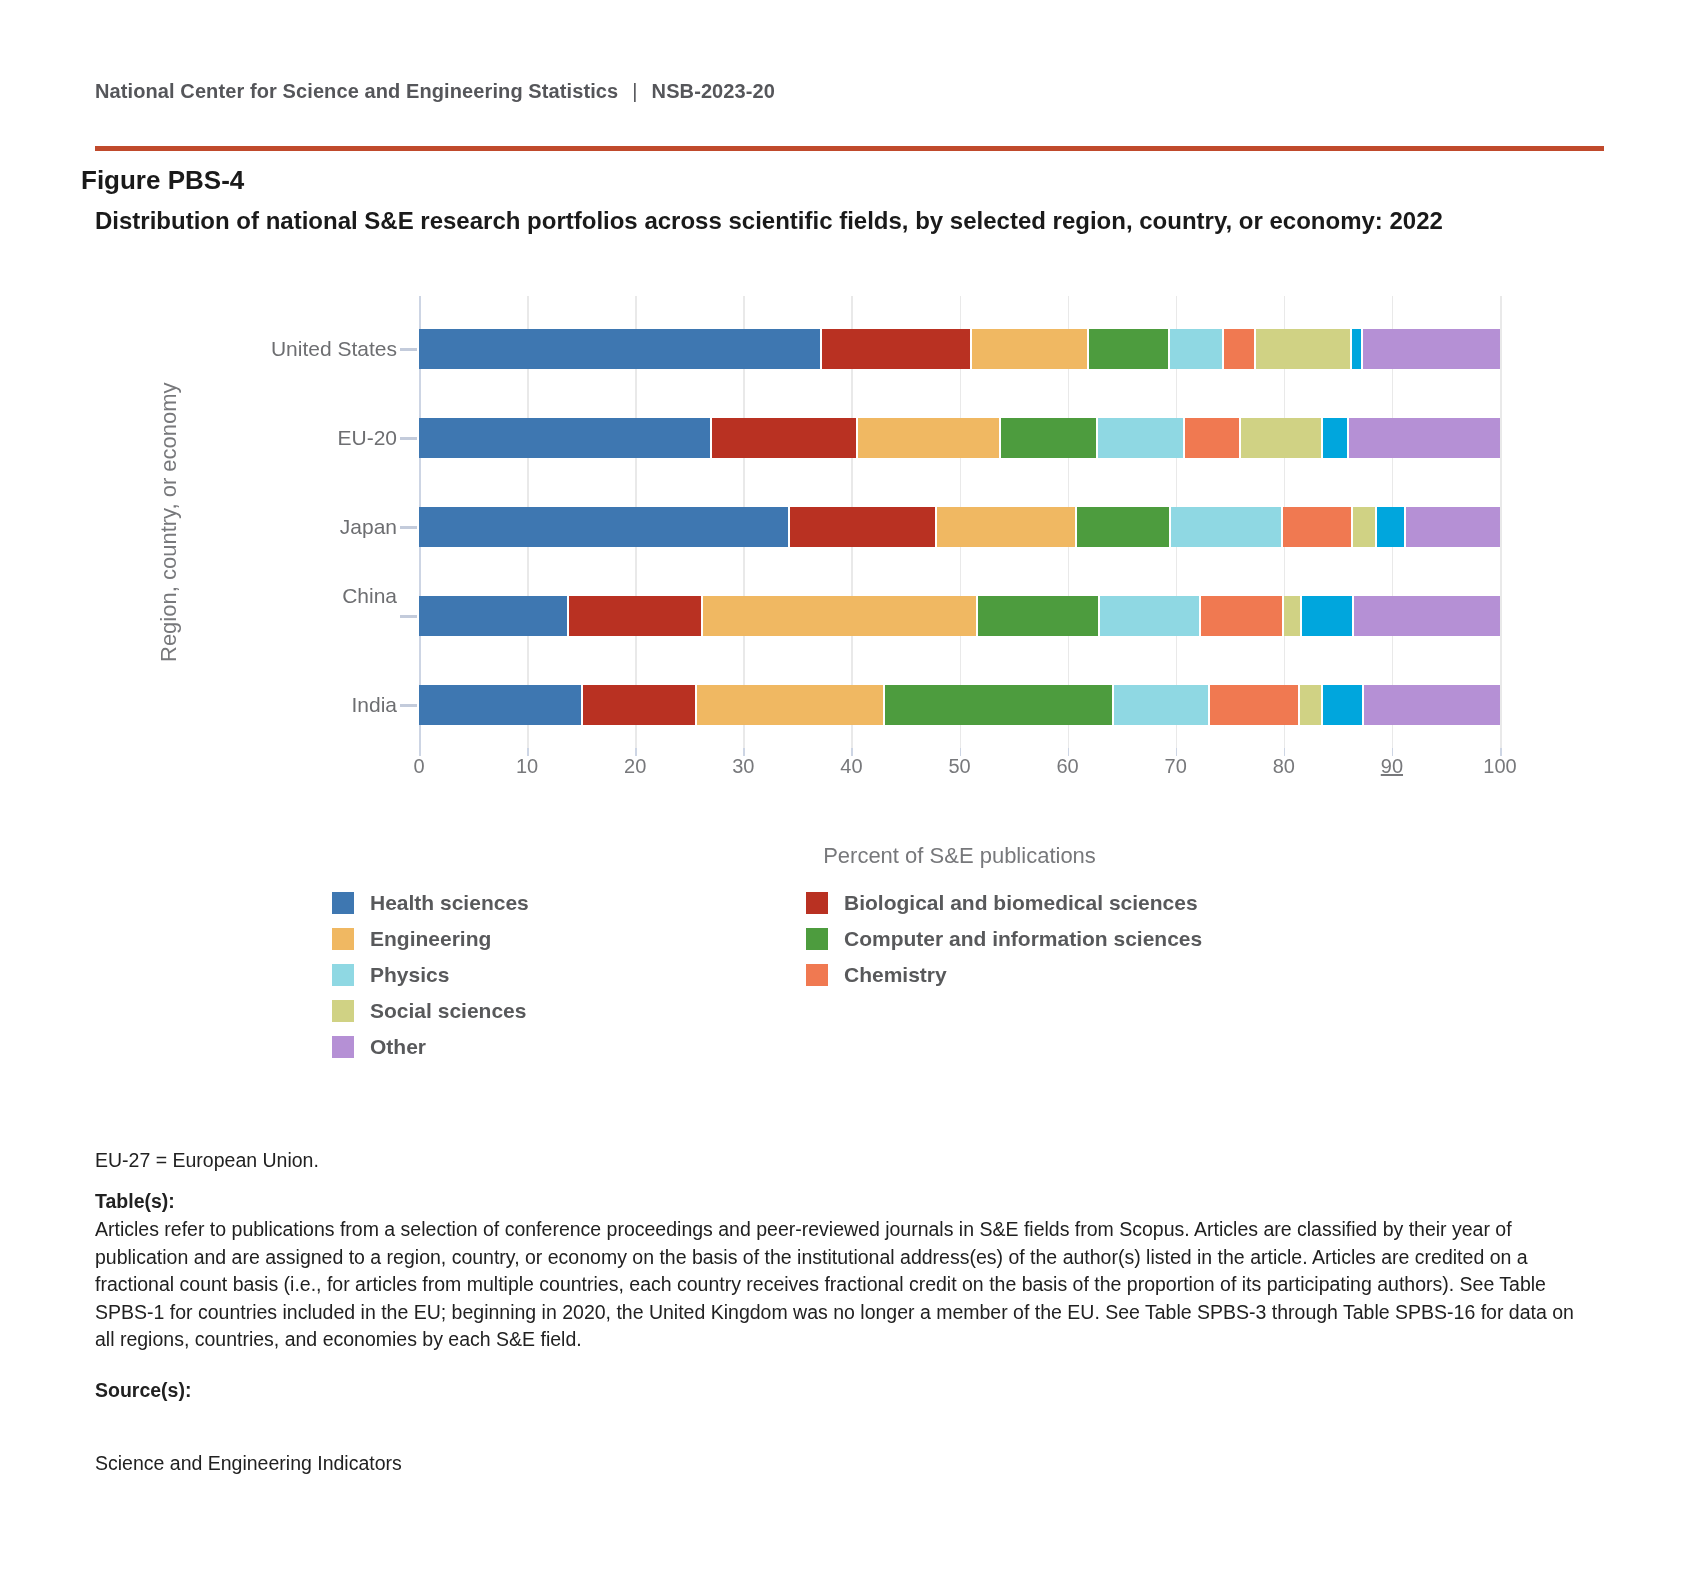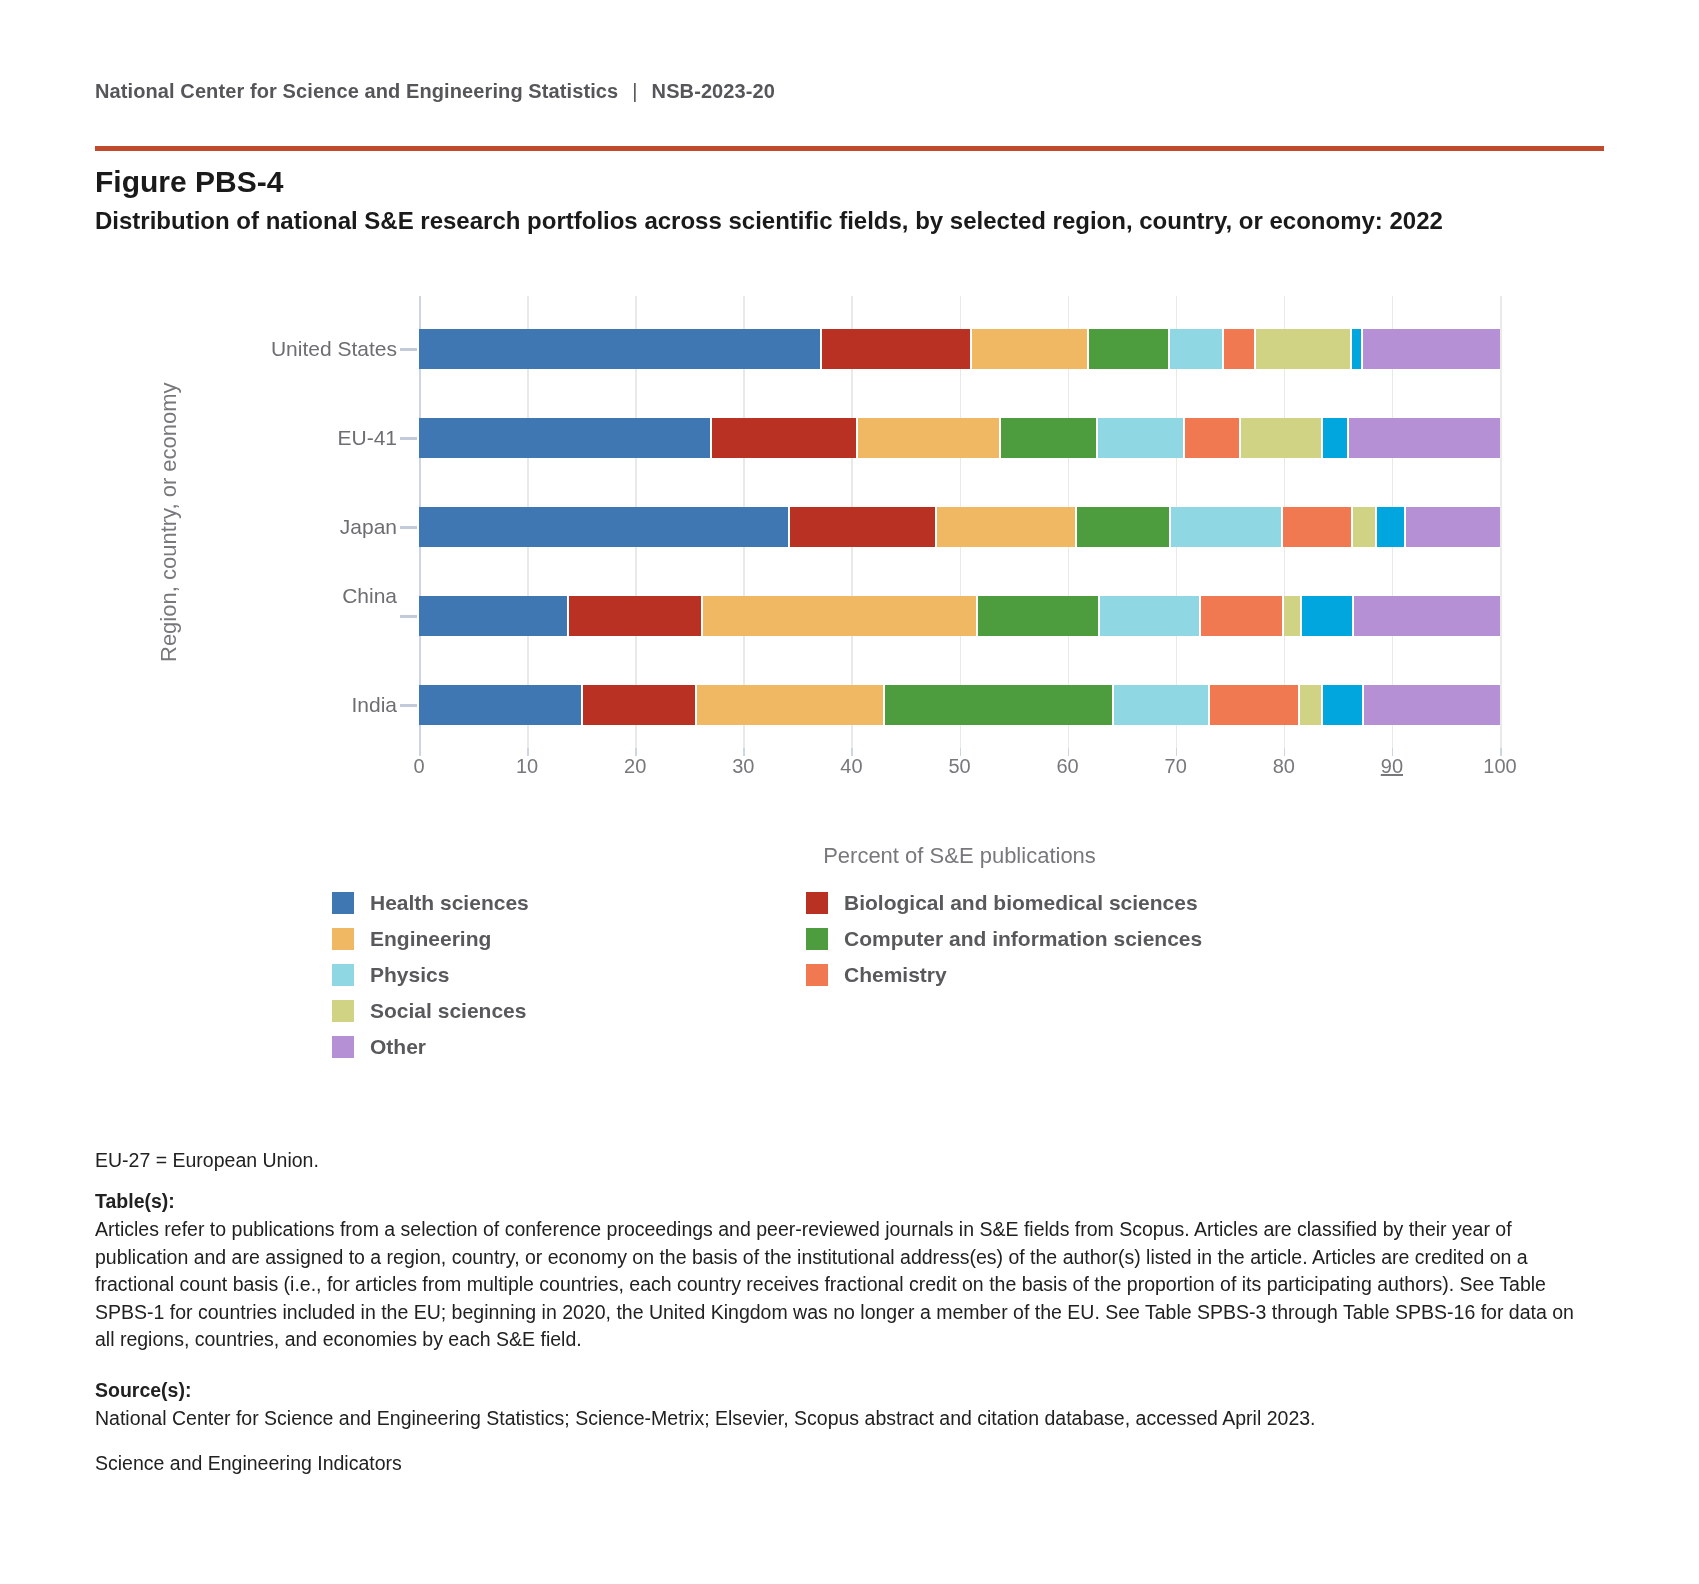--- a/index.html
+++ b/index.html
@@ -3,21 +3,21 @@
 <meta charset="utf-8">
 <style>
   html,body{margin:0;padding:0;background:#fff;}
   .page{
     position:relative;width:1699px;height:1584px;background:#ffffff;
     font-family:"Liberation Sans", sans-serif;color:#1a1a1a;overflow:hidden;
   }
   .doc-header{position:absolute;left:95px;top:80px;font-size:20px;font-weight:700;color:#55565a;letter-spacing:.1px;}
   .doc-header .sep{margin:0 14px;font-weight:400;color:#55565a;}
   .rule{position:absolute;left:95px;top:146px;width:1509px;height:5px;background:#c04a2c;}
-  .fig-label{position:absolute;left:95px;top:165px;font-size:30px;font-weight:700;color:#1a1a1a;}
+  .fig-label{position:absolute;left:81px;top:165px;font-size:26px;font-weight:700;color:#1a1a1a;}
   .fig-title{position:absolute;left:95px;top:207px;font-size:24px;font-weight:700;color:#1a1a1a;width:1480px;}
 
   
   .plot{position:absolute;left:419px;top:296px;width:1081px;height:452px;}
   .gridline{position:absolute;top:0;bottom:0;width:1.5px;background:#e9e9e9;}
   .gridline.zero{width:2px;background:#cdd5e4;}
   .tick-stub{position:absolute;top:452px;height:8px;width:1.5px;background:#cdd5e4;}
   .bar-row{position:absolute;left:0;width:100%;height:40px;display:flex;flex-wrap:nowrap;}
   .bar-seg{height:100%;box-sizing:border-box;border-right:2px solid #ffffff;}
   .bar-seg:last-child{border-right:none;}
@@ -59,21 +59,21 @@
   <div class="rule"></div>
 
   <div class="fig-label">Figure PBS-4</div>
   <div class="fig-title">Distribution of national S&amp;E research portfolios across scientific fields, by selected region, country, or economy: 2022</div>
 
   <div>
     <div class="y-title">Region, country, or economy</div>
     <div id="rowLabels">
         <div class="row-label" style="left: 147px; top: 329px;">United States</div>
         <div class="row-tick" style="left: 400px; top: 348px;"></div>
-        <div class="row-label" style="left: 147px; top: 418px;">EU-41</div>
+        <div class="row-label" style="left: 147px; top: 418px;">EU-20</div>
         <div class="row-tick" style="left: 400px; top: 437px;"></div>
         <div class="row-label" style="left: 147px; top: 507px;">Japan</div>
         <div class="row-tick" style="left: 400px; top: 526px;"></div>
         <div class="row-label" style="left: 147px; top: 576px;">China</div>
         <div class="row-tick" style="left: 400px; top: 615px;"></div>
         <div class="row-label" style="left: 147px; top: 685px;">India</div>
         <div class="row-tick" style="left: 400px; top: 704px;"></div>
       </div>
     <div class="plot" id="plotArea">
         <div class="gridline zero" style="left: 0%;"></div>
@@ -203,16 +203,15 @@
           <div class="legend-swatch" style="background: rgb(240, 121, 81);"></div>
           <div class="legend-label">Chemistry</div>
         </div>
       </div>
   </div>
 
   <div class="fn fn-eu">EU-27 = European Union.</div>
   <div class="fn fn-notes-label">Table(s):</div>
   <div class="fn fn-notes">Articles refer to publications from a selection of conference proceedings and peer-reviewed journals in S&amp;E fields from Scopus. Articles are classified by their year of publication and are assigned to a region, country, or economy on the basis of the institutional address(es) of the author(s) listed in the article. Articles are credited on a fractional count basis (i.e., for articles from multiple countries, each country receives fractional credit on the basis of the proportion of its participating authors). See Table SPBS-1 for countries included in the EU; beginning in 2020, the United Kingdom was no longer a member of the EU. See Table SPBS-3 through Table SPBS-16 for data on all regions, countries, and economies by each S&amp;E field.</div>
   <div class="fn fn-src-label">Source(s):</div>
-  <div class="fn fn-src">National Center for Science and Engineering Statistics; Science-Metrix; Elsevier, Scopus abstract and citation database, accessed April 2023.</div>
   <div class="fn fn-pub">Science and Engineering Indicators</div>
 
 </div>
 
 </body></html>

